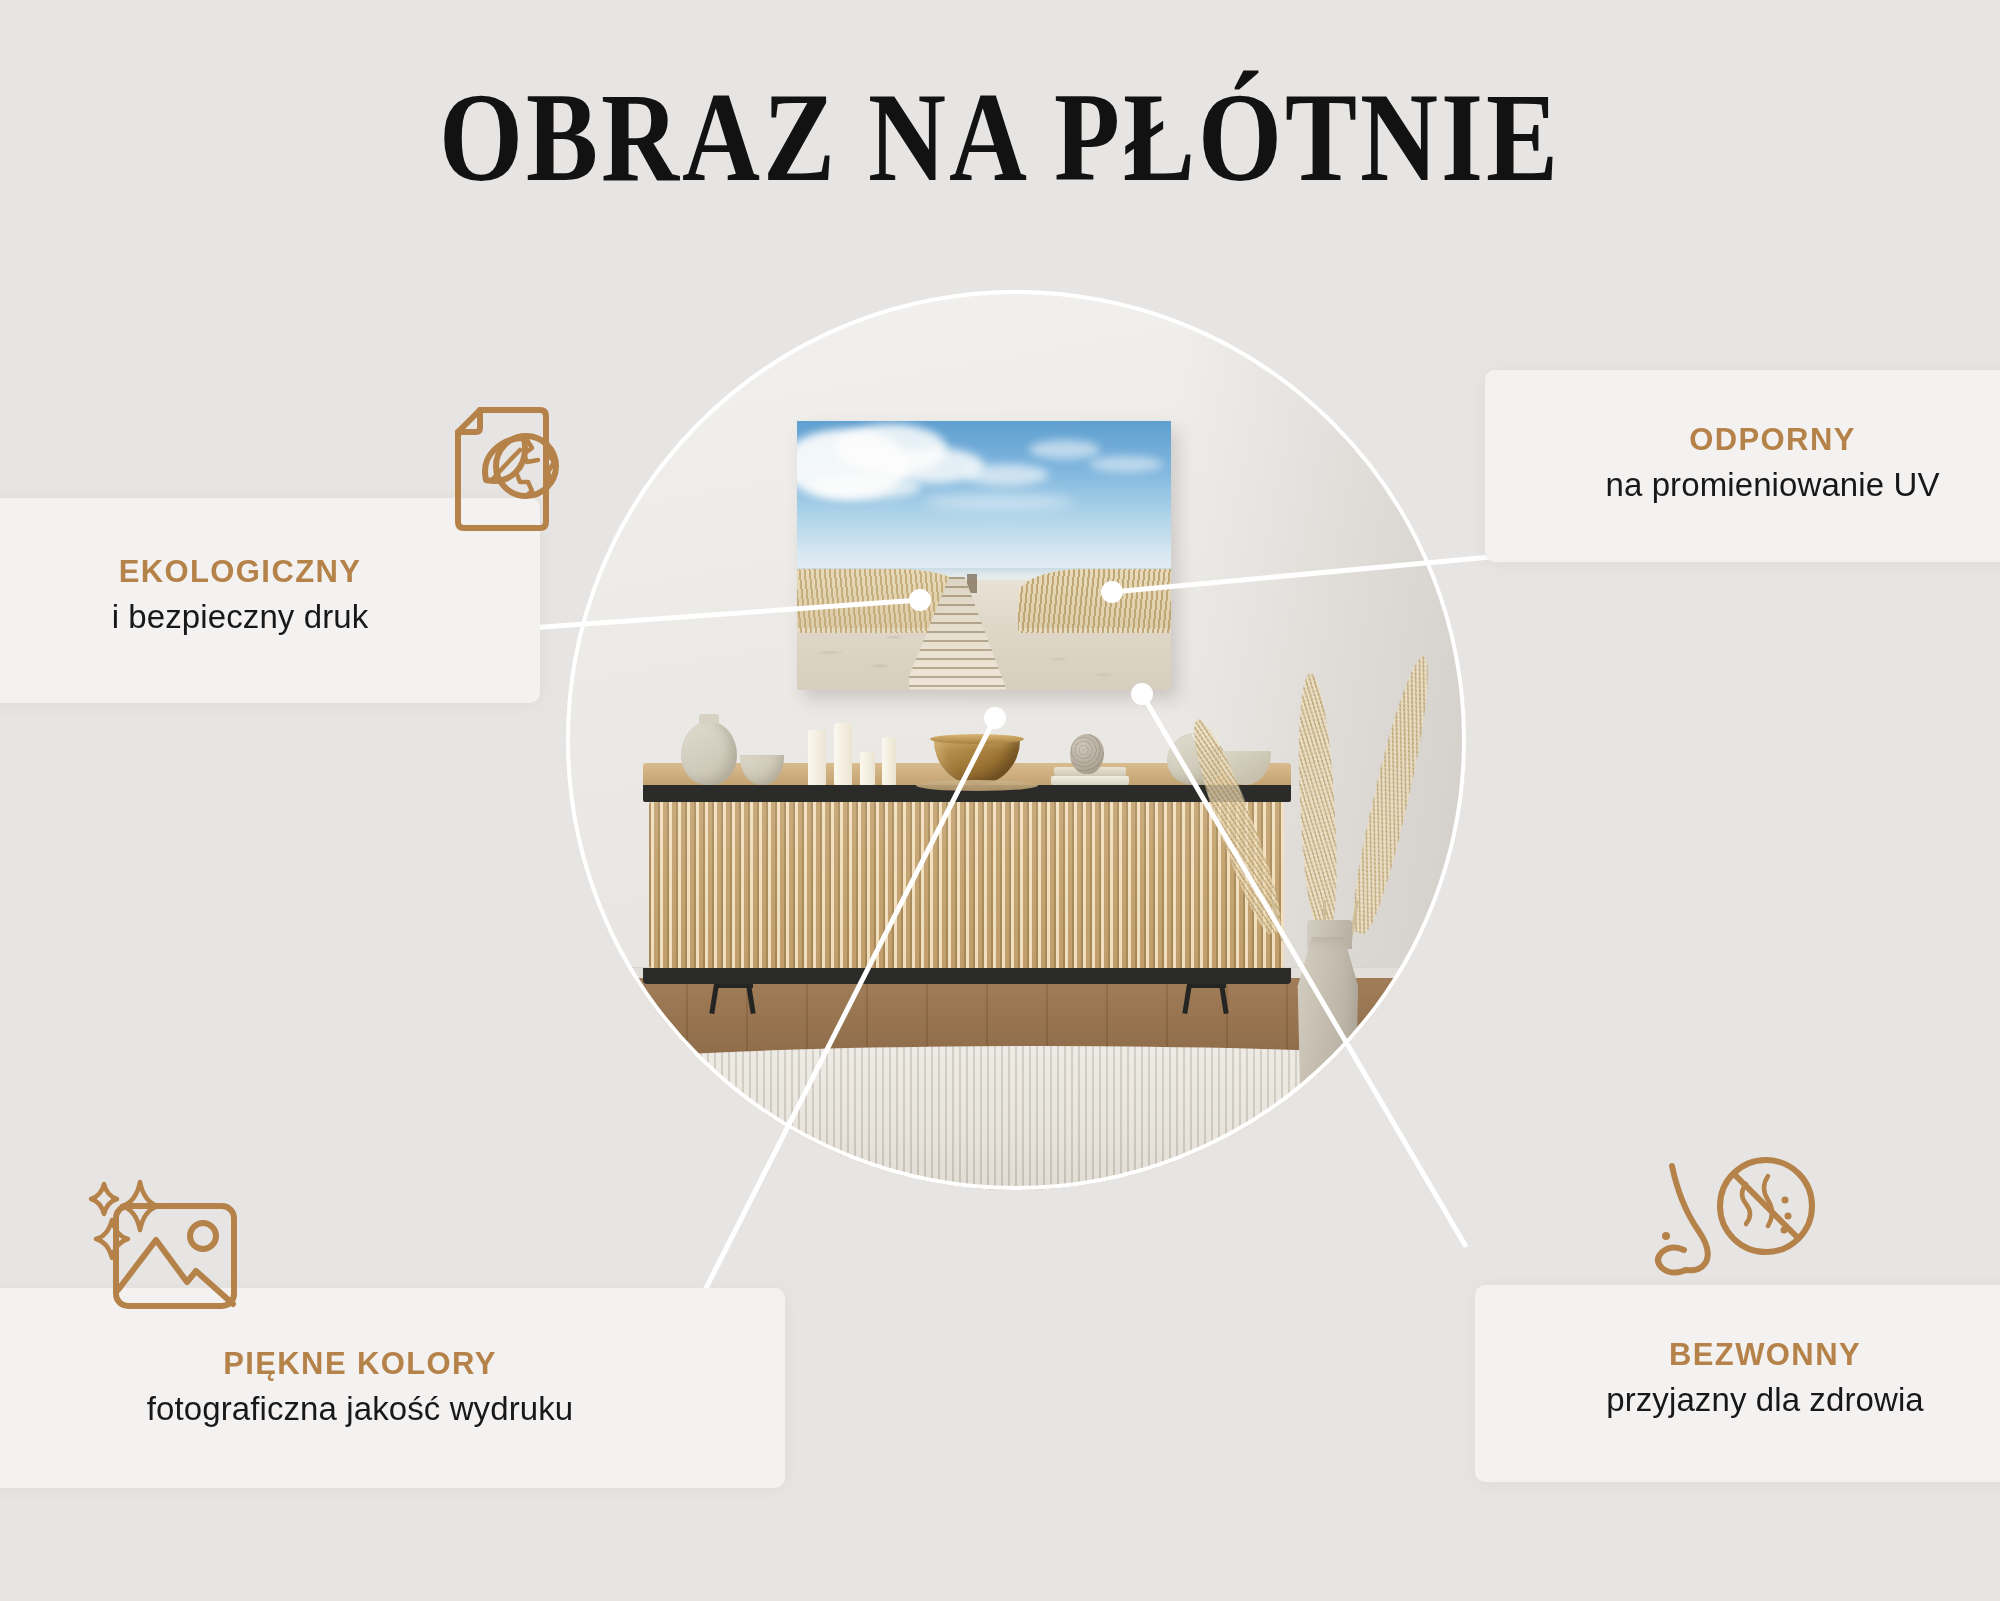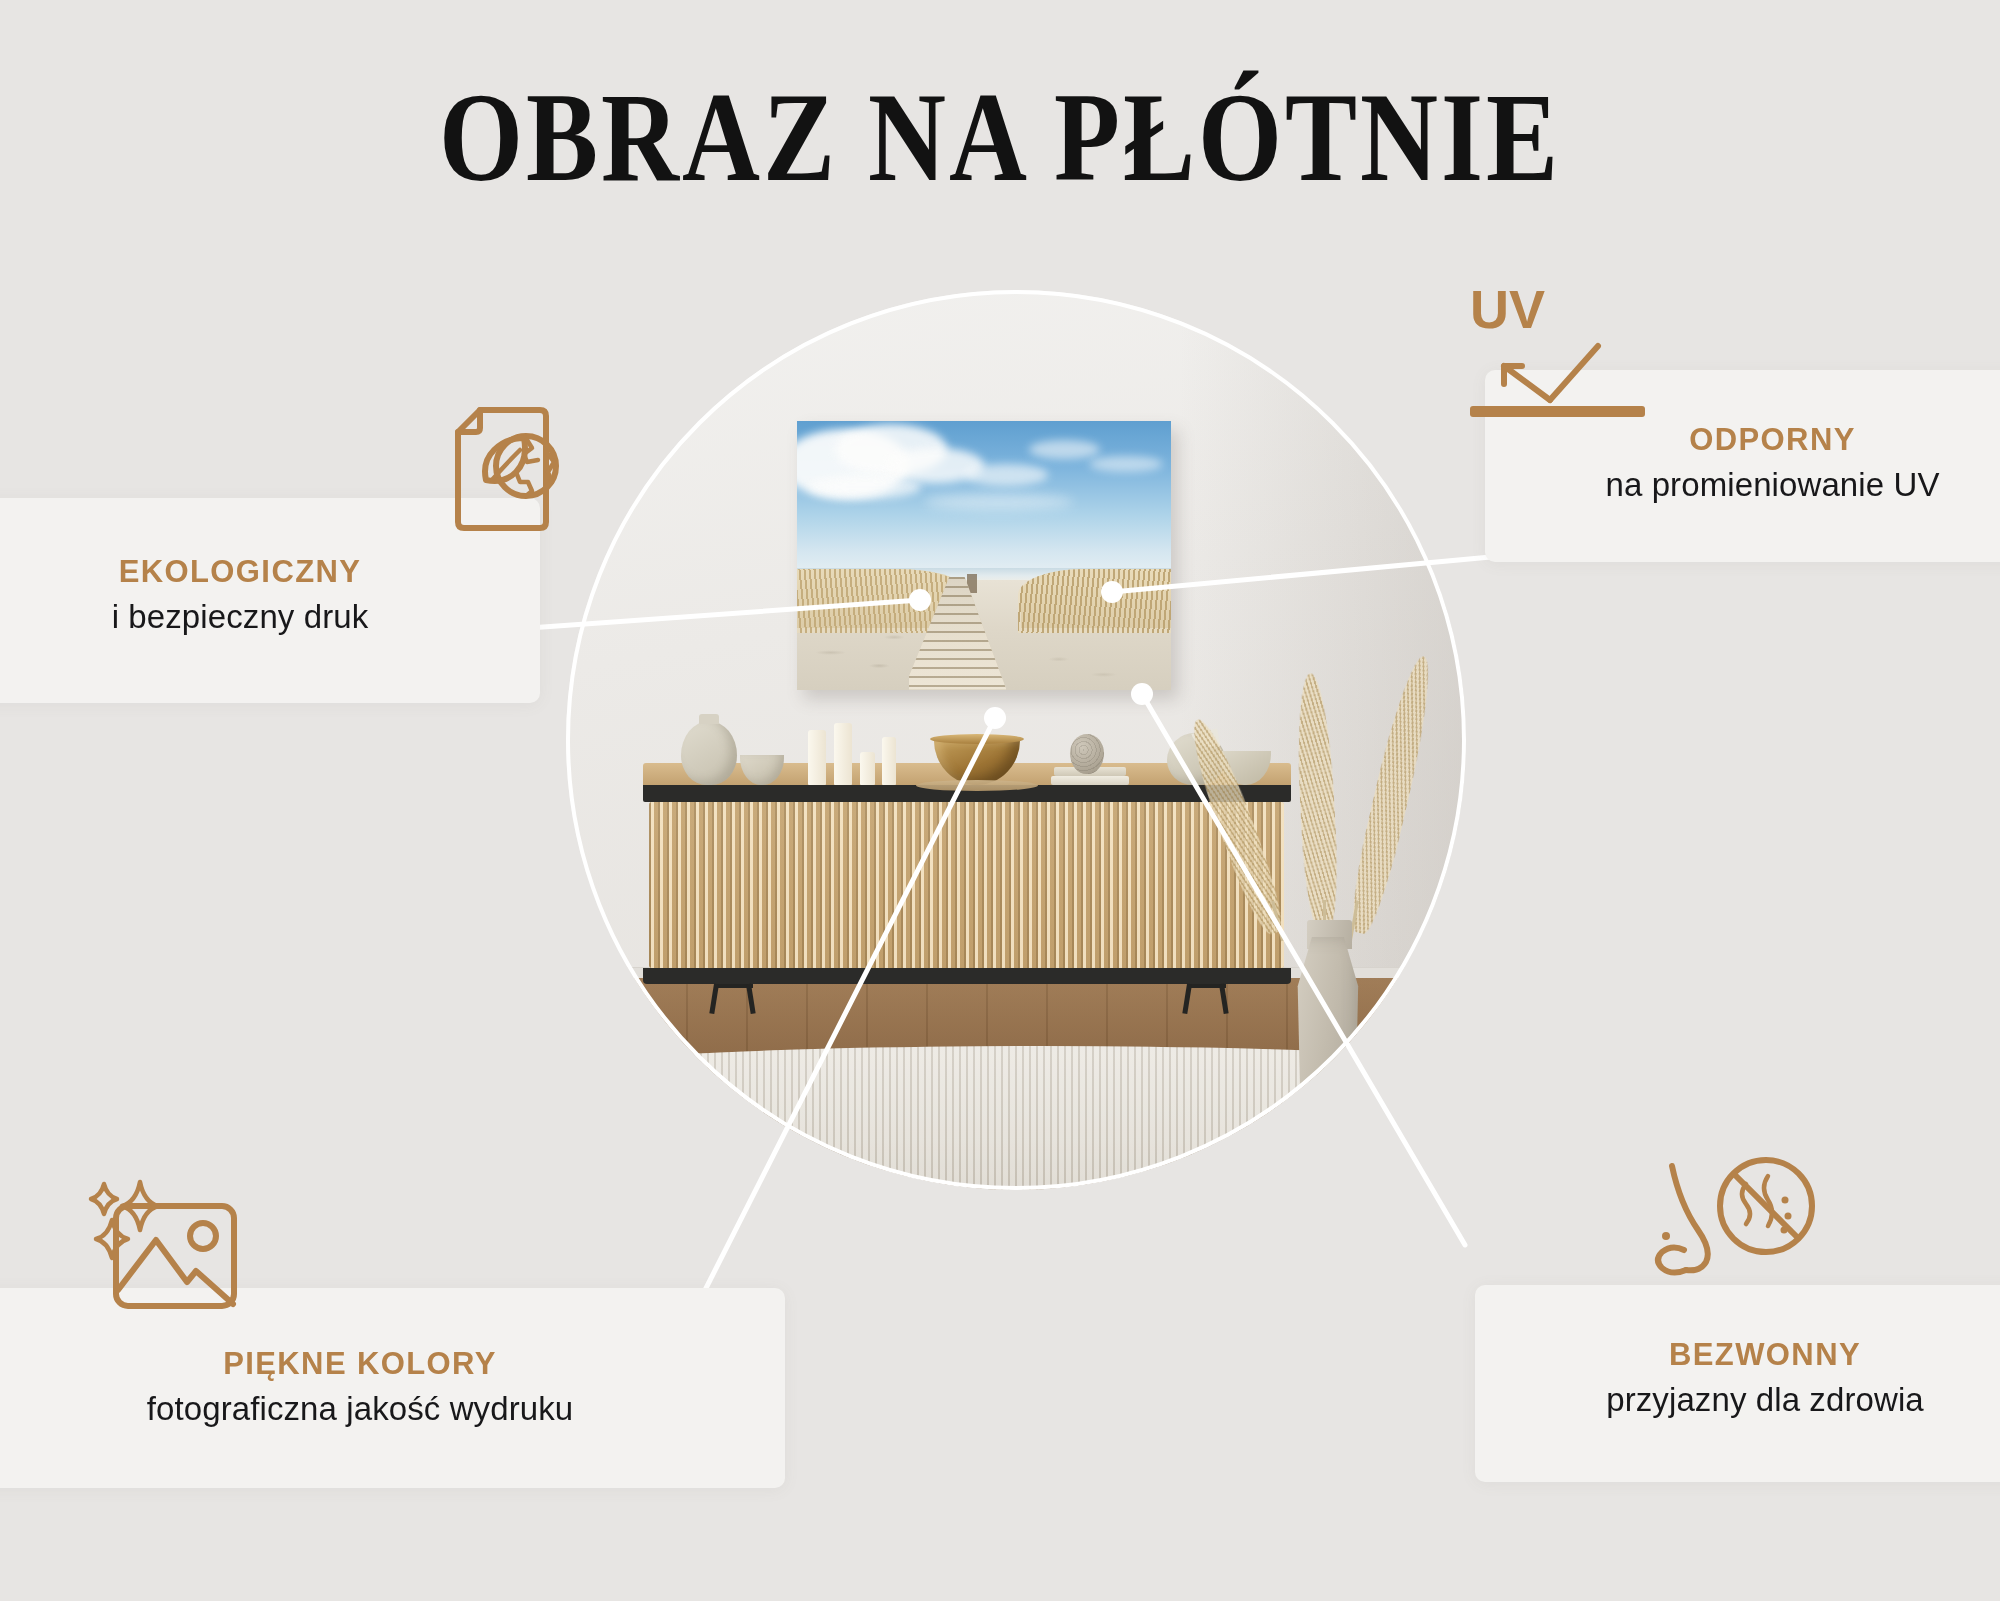--- a/index.html
+++ b/index.html
@@ -497,29 +497,20 @@
       <path class="gold-stroke" d="M 52 16 L 52 34 Q 52 38 48 38 L 30 38"></path>
       <circle class="gold-stroke" cx="98" cy="72" r="30"></circle>
       <path class="gold-stroke" d="M 96 44 Q 78 44 66 56 Q 54 68 58 86 Q 76 90 88 78 Q 100 66 96 44 Z"></path>
       <path class="gold-stroke-thin" d="M 64 86 Q 76 72 92 56"></path>
       <path class="gold-stroke-thin" d="M 99 46 L 104 54 L 96 60 L 99 68 L 110 66"></path>
       <path class="gold-stroke-thin" d="M 88 78 L 92 88 L 100 88 L 104 97 L 98 102"></path>
       <path class="gold-stroke-thin" d="M 120 60 L 126 68 L 120 78 L 124 88"></path>
     </svg>
   </div>
 
-  <div class="icon" id="icon-uv">
-    <svg viewBox="0 0 190 150">
-      <text class="uv-text" x="0" y="46">UV</text>
-      <path class="gold-stroke" d="M 128 64 L 80 118"></path>
-      <path class="gold-stroke" d="M 80 118 L 34 84"></path>
-      <path class="gold-stroke" d="M 34 84 L 52 84 M 34 84 L 34 102"></path>
-      <rect class="gold-fill" x="0" y="124" width="175" height="11" rx="3"></rect>
-    </svg>
-  </div>
 
   <div class="icon" id="icon-color">
     <svg viewBox="0 0 180 150">
       <rect class="gold-stroke" x="44" y="28" width="118" height="100" rx="12"></rect>
       <circle class="gold-stroke" cx="131" cy="58" r="13"></circle>
       <path class="gold-stroke" d="M 46 112 L 84 62 L 115 104 L 124 93 L 161 126"></path>
       <path class="gold-stroke-thin" d="M 68 4 Q 72 24 86 28 Q 72 32 68 52 Q 64 32 50 28 Q 64 24 68 4 Z"></path>
       <path class="gold-stroke-thin" d="M 32 6 Q 35 18 45 21 Q 35 24 32 36 Q 29 24 19 21 Q 29 18 32 6 Z"></path>
       <path class="gold-stroke-thin" d="M 40 42 Q 44 58 56 61 Q 44 64 40 80 Q 36 64 24 61 Q 36 58 40 42 Z"></path>
     </svg>

